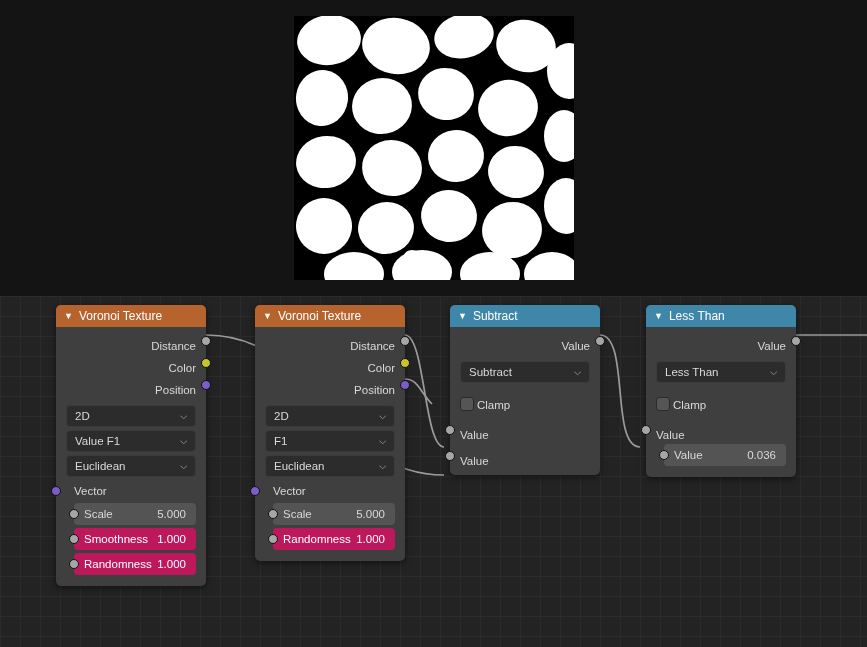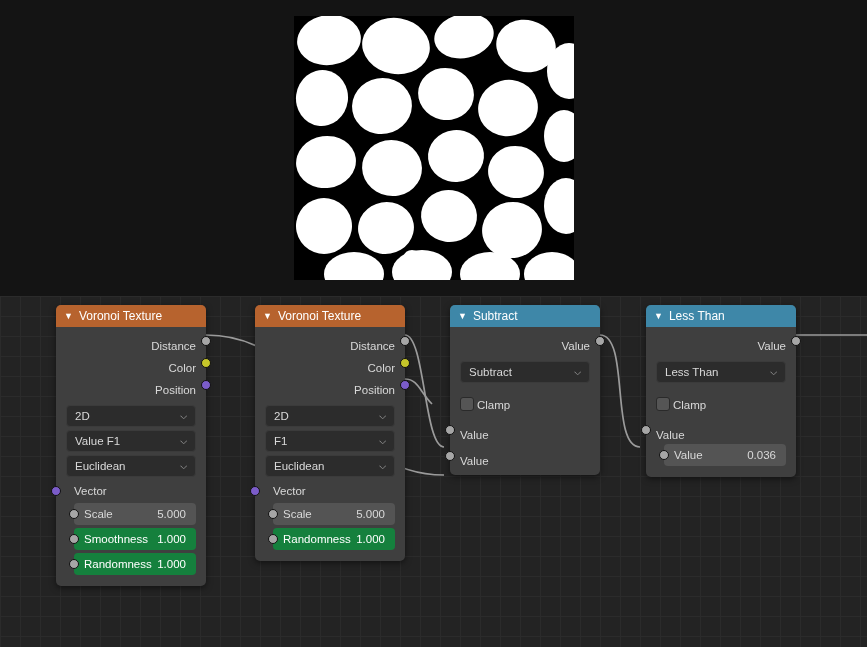--- a/index.html
+++ b/index.html
@@ -127,21 +127,21 @@
     height: 22px;
     display: flex;
     align-items: center;
     justify-content: space-between;
     padding: 0 10px;
     margin: 3px 10px 3px 18px;
     position: relative;
     cursor: ew-resize;
   }
   .numfield.blue {
-    background: #15803d;
+    background: #be185d;
     color: #fff;
   }
   .sock-side {
     position: absolute;
     width: 10px;
     height: 10px;
     border-radius: 50%;
     border: 1px solid #111;
     left: -5px;
     top: 50%;

